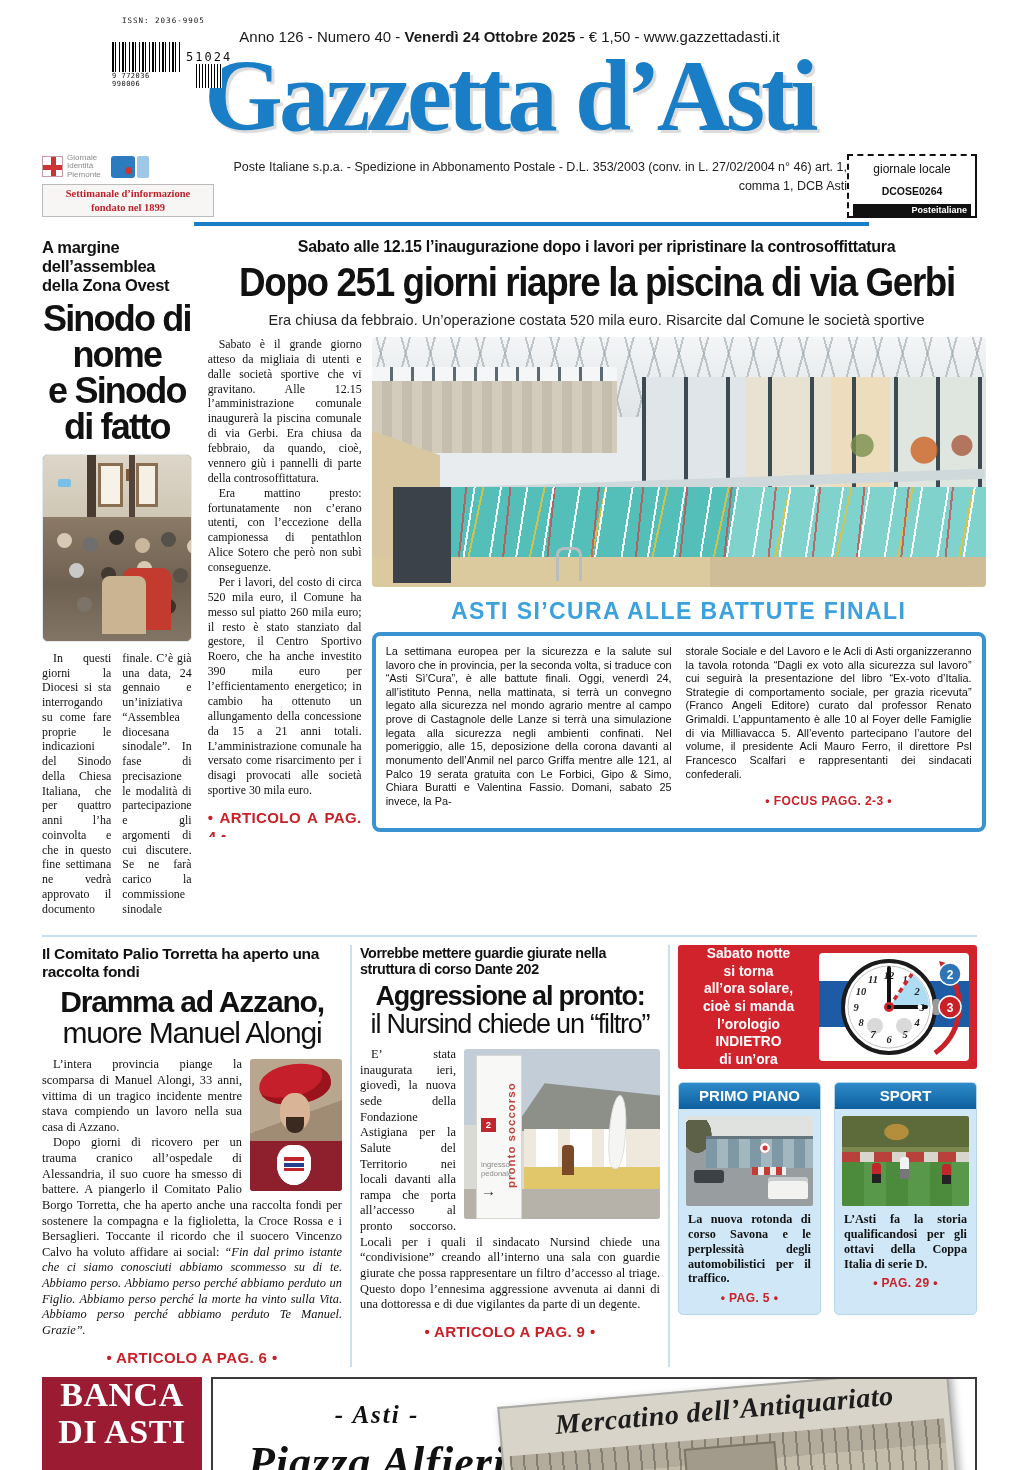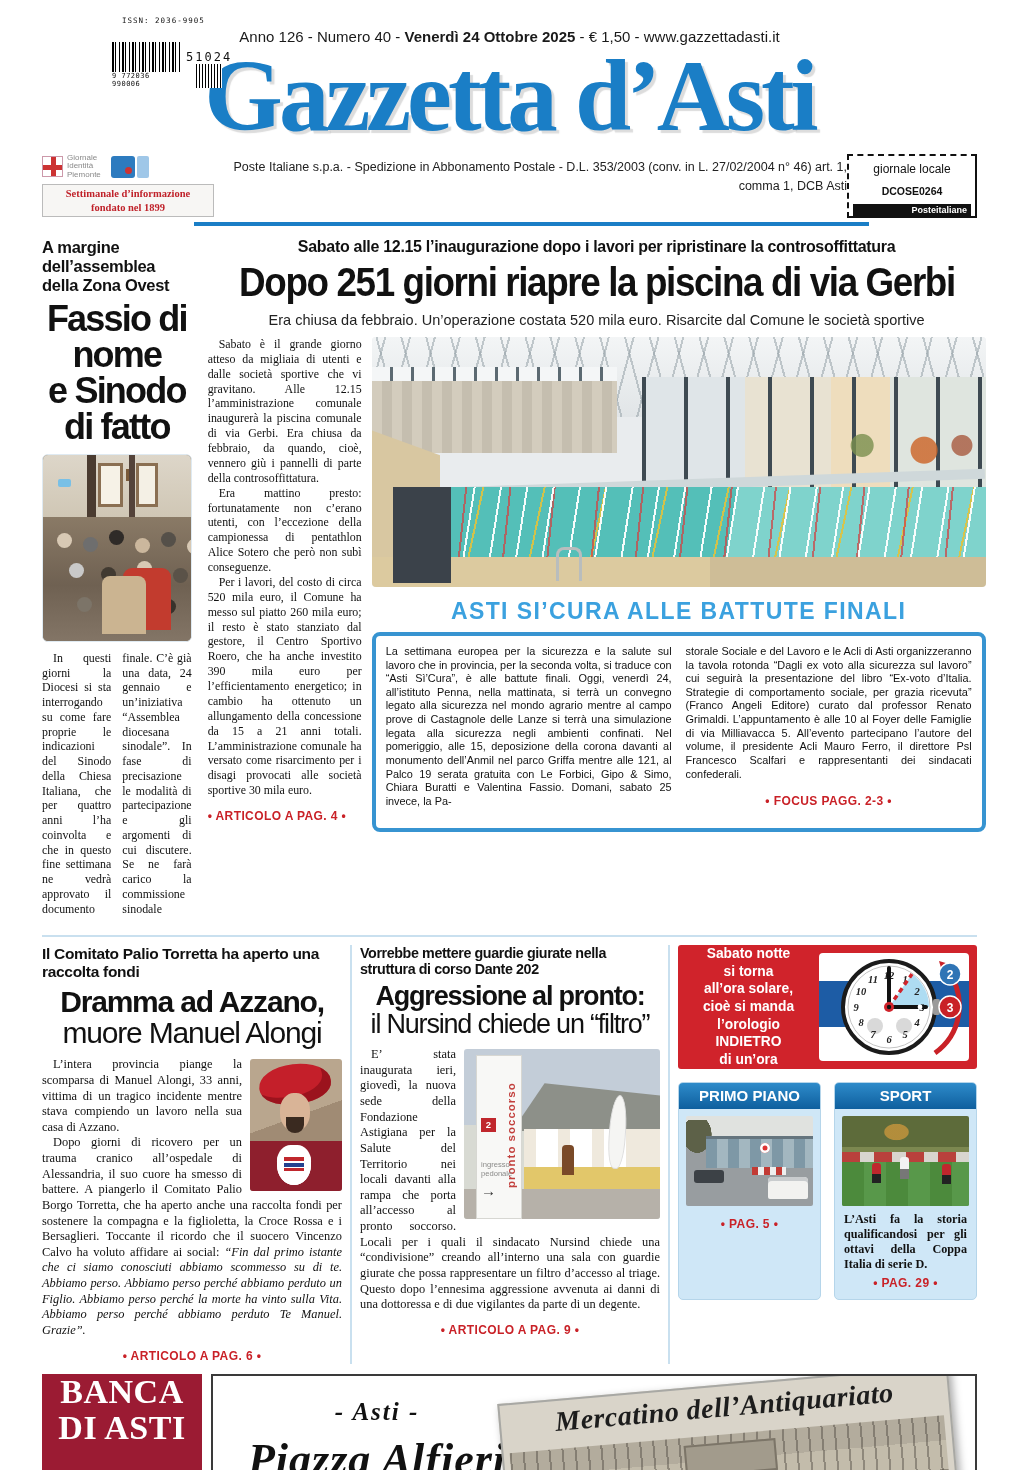--- a/index.html
+++ b/index.html
@@ -45,21 +45,21 @@
   .stamp { width:130px; border:2px solid #111; padding:6px 4px 0; text-align:center;
      font-family:"Liberation Sans", sans-serif; border-left-style:dashed; border-top-style:dashed;}
   .stamp-l1 { font-size:12px; }
   .stamp-l2 { font-size:10.5px; font-weight:bold; margin-top:9px; }
   .stamp-bar { background:#111; color:#fff; font-size:9px; font-weight:bold; text-align:right;
      margin-top:7px; padding:1px 4px; }
   .blue-rule { height:4px; background:#1a7ec6; margin:4px 108px 0 152px; }
 
   
   .kicker { font-family:"Liberation Sans", sans-serif; font-weight:bold; font-size:16.5px; letter-spacing:-0.3px; }
-  .pag { color:#c92127; font-family:"Liberation Sans", sans-serif; font-weight:bold; font-size:12px; letter-spacing:0.4px; }
+  .pag { color:#c92127; font-family:"Liberation Sans", sans-serif; font-weight:bold; font-size:15px; letter-spacing:0.4px; }
   p.art { margin:0; text-indent:11px; }
   .vdiv { width:2px; background:#c9e0ef; margin:0 8px; }
   .hdiv { height:2px; background:#c9e0ef; margin:10px 0 8px; }
 
   
   .top { display:flex; margin-top:12px; }
   .col-left { width:300px; }
   .col-right { flex:1; }
   .headline-sm { font-family:"Liberation Sans", sans-serif; font-weight:bold; font-size:36px;
      line-height:1.0; text-align:center; letter-spacing:-1.8px; margin-top:6px; }
@@ -278,21 +278,21 @@
       <div class="stamp-l2">DCOSE0264</div>
       <div class="stamp-bar">Posteitaliane</div>
     </div>
   </div>
   <div class="blue-rule"></div>
 
   <div class="top">
     <div class="col-left">
       <div class="kicker">A margine dell’assemblea della Zona Ovest</div>
       <div class="headline-sm">
-        <div>Fassio di nome</div>
+        <div>Sinodo di nome</div>
         <div>e Sinodo di fatto</div>
       </div>
       <div class="assembly-photo">
         <div class="as-wall"></div>
         <div class="as-pill1"></div>
         <div class="as-pill2"></div>
         <div class="as-win1"></div>
         <div class="as-win2"></div>
         <div class="as-cross"></div>
         <div class="as-screen"></div>
@@ -438,20 +438,21 @@
         <div class="teaser">
           <div class="teaser-head">PRIMO PIANO</div>
           <div class="teaser-photo rp">
             <div class="rp-tree"></div>
             <div class="rp-bldg"></div>
             <div class="rp-sign"></div>
             <div class="rp-bar"></div>
             <div class="rp-car1"></div>
             <div class="rp-car2"></div>
           </div>
+          <div class="teaser-caption">La nuova rotonda di corso Savona e le perplessità degli automobilistici per il traffico.</div>
           <div class="pag teaser-pag">• PAG. 5 •</div>
         </div>
         <div class="teaser">
           <div class="teaser-head">SPORT</div>
           <div class="teaser-photo sp">
             <div class="sp-autumn"></div>
             <div class="sp-banner"></div>
             <div class="sp-field"></div>
             <div class="sp-p1"></div>
             <div class="sp-p2"></div>

